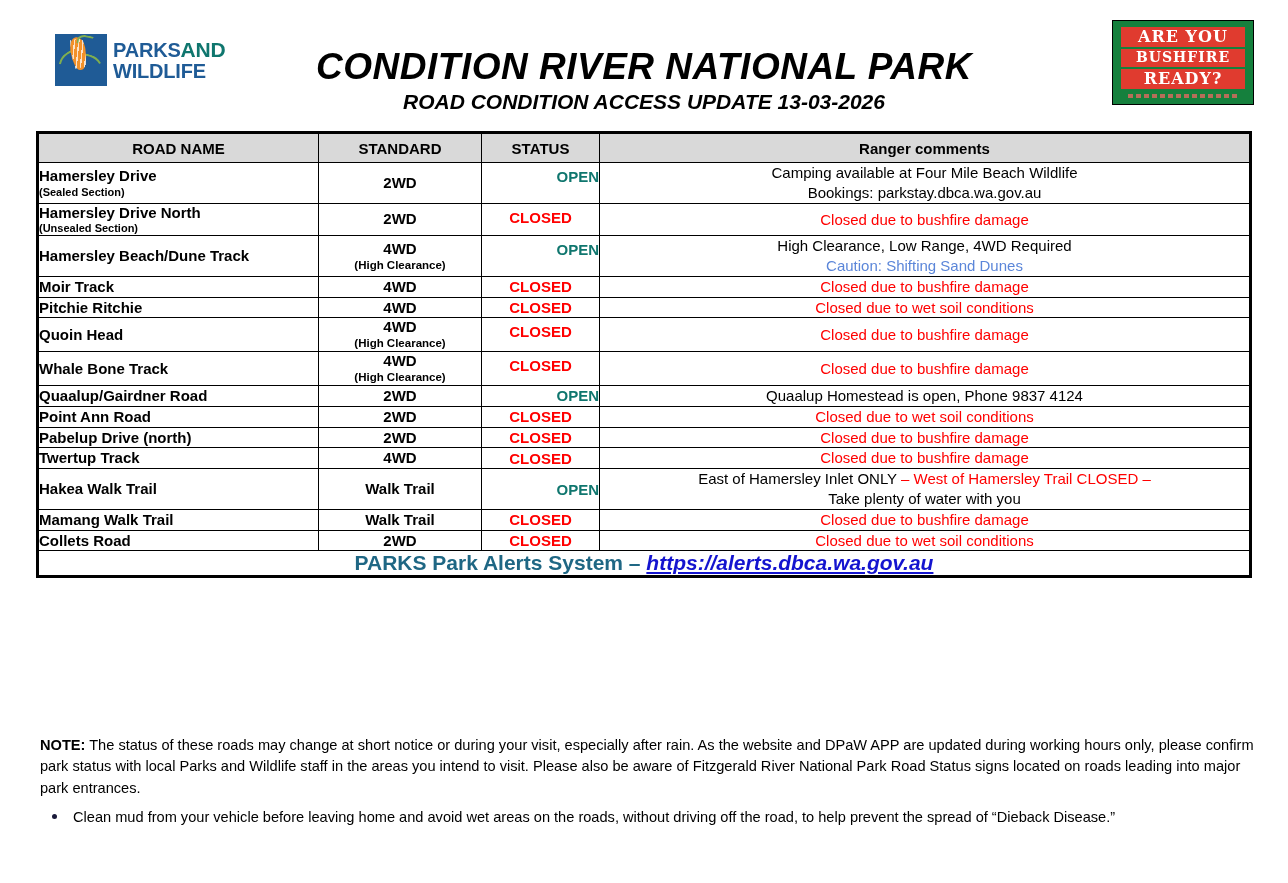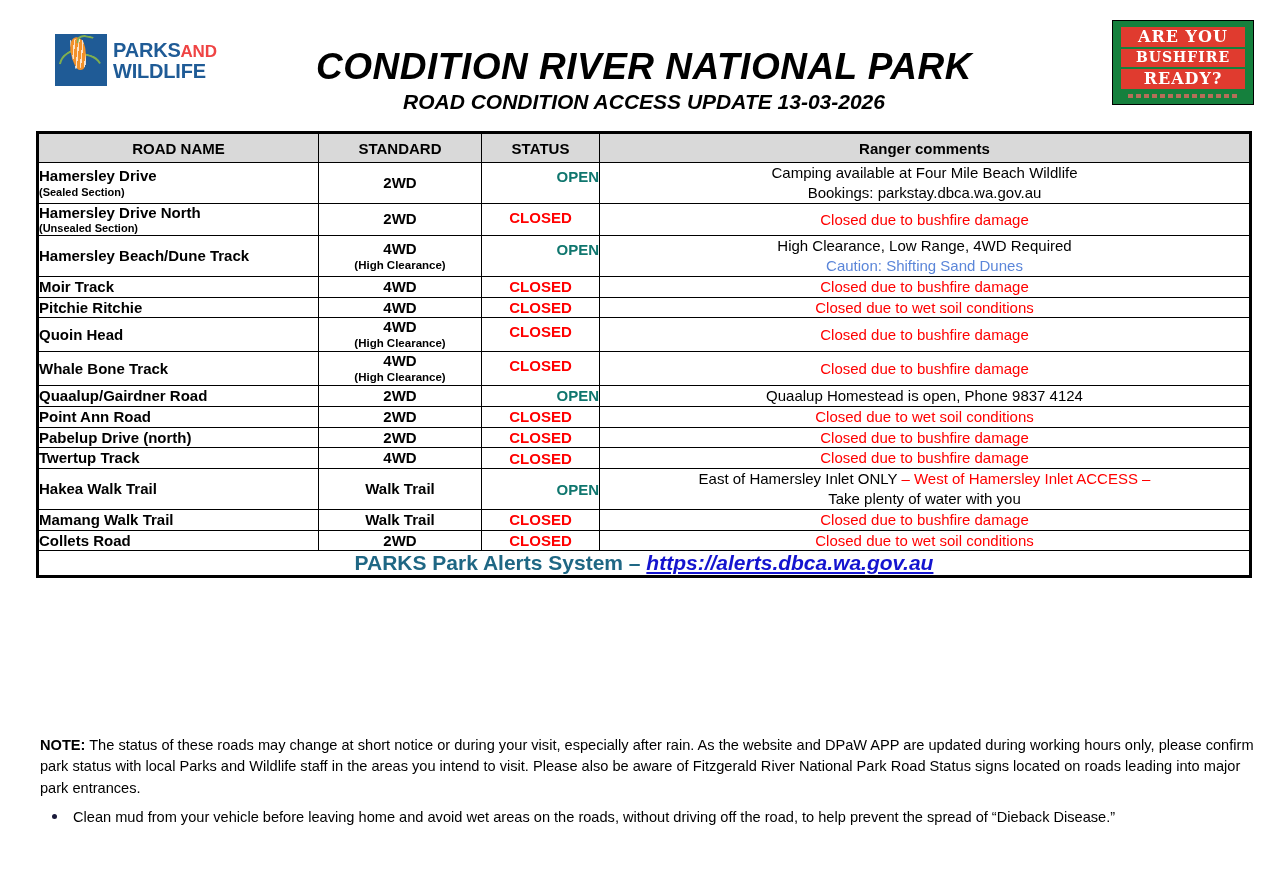--- a/index.html
+++ b/index.html
@@ -87,21 +87,21 @@
     border-radius: 60% 0 0 0;
     transform: rotate(12deg);
   }
   .logo-words {
     line-height: 1.0;
     color: #1f5b96;
     font-weight: bold;
     letter-spacing: -0.2px;
   }
   .logo-line1 { font-size: 20px; }
-  .logo-line1 .lite { color: #ef4444; font-size: 17px; }
+  .logo-line1 .lite { color: #0f766e; font-size: 21px; }
   .logo-line2 { font-size: 20px; margin-top: 1px; }
 
   .titles {
     position: absolute;
     left: 0; right: 0;
     top: 48px;
     text-align: center;
     pointer-events: none;
   }
   .title-main {
@@ -417,21 +417,21 @@
             <td class="c-status closed">CLOSED</td>
             <td class="c-ranger">
               <div><span class="r-red">Closed due to bushfire damage</span></div>
             </td>
           </tr>
           <tr>
             <td class="c-road"><span>Hakea Walk Trail</span></td>
             <td class="c-std"><span>Walk Trail</span></td>
             <td class="c-status open">OPEN</td>
             <td class="c-ranger">
-              <div><span class="r-black">East of Hamersley Inlet ONLY </span><span class="r-red">– West of Hamersley Inlet ACCESS –</span></div>
+              <div><span class="r-black">East of Hamersley Inlet ONLY </span><span class="r-red">– West of Hamersley Trail CLOSED –</span></div>
               <div><span class="r-black">Take plenty of water with you</span></div>
             </td>
           </tr>
           <tr>
             <td class="c-road"><span>Mamang Walk Trail</span></td>
             <td class="c-std"><span>Walk Trail</span></td>
             <td class="c-status closed">CLOSED</td>
             <td class="c-ranger">
               <div><span class="r-red">Closed due to bushfire damage</span></div>
             </td>

